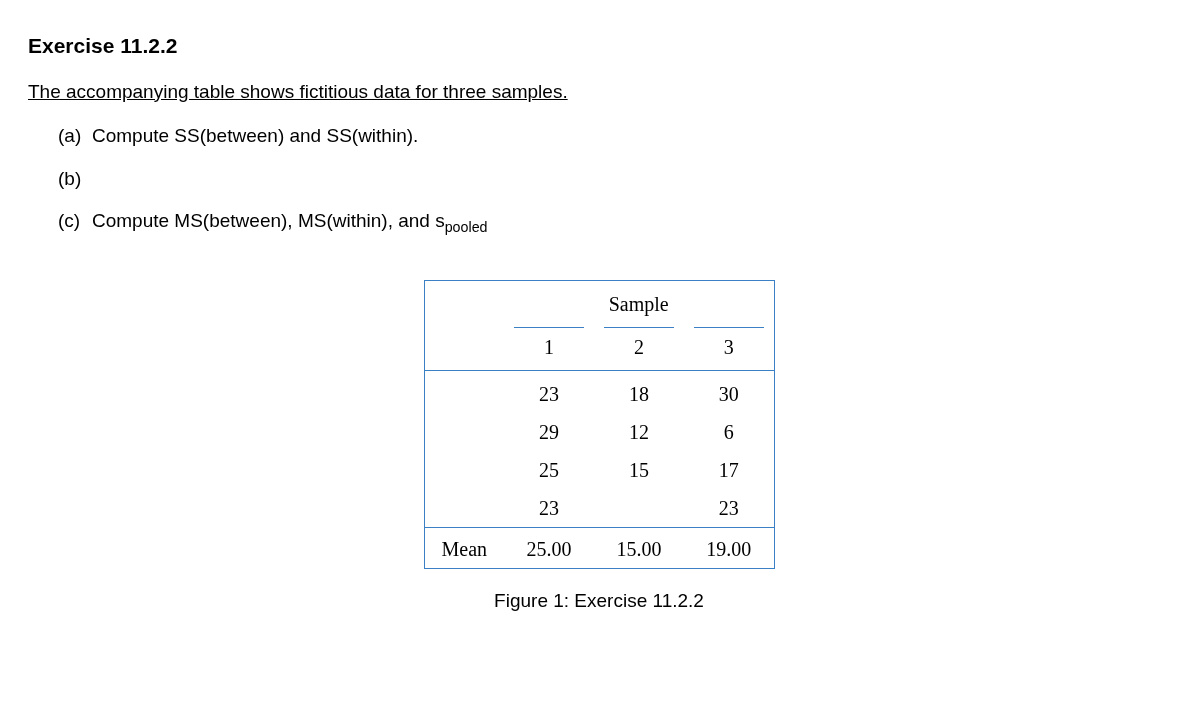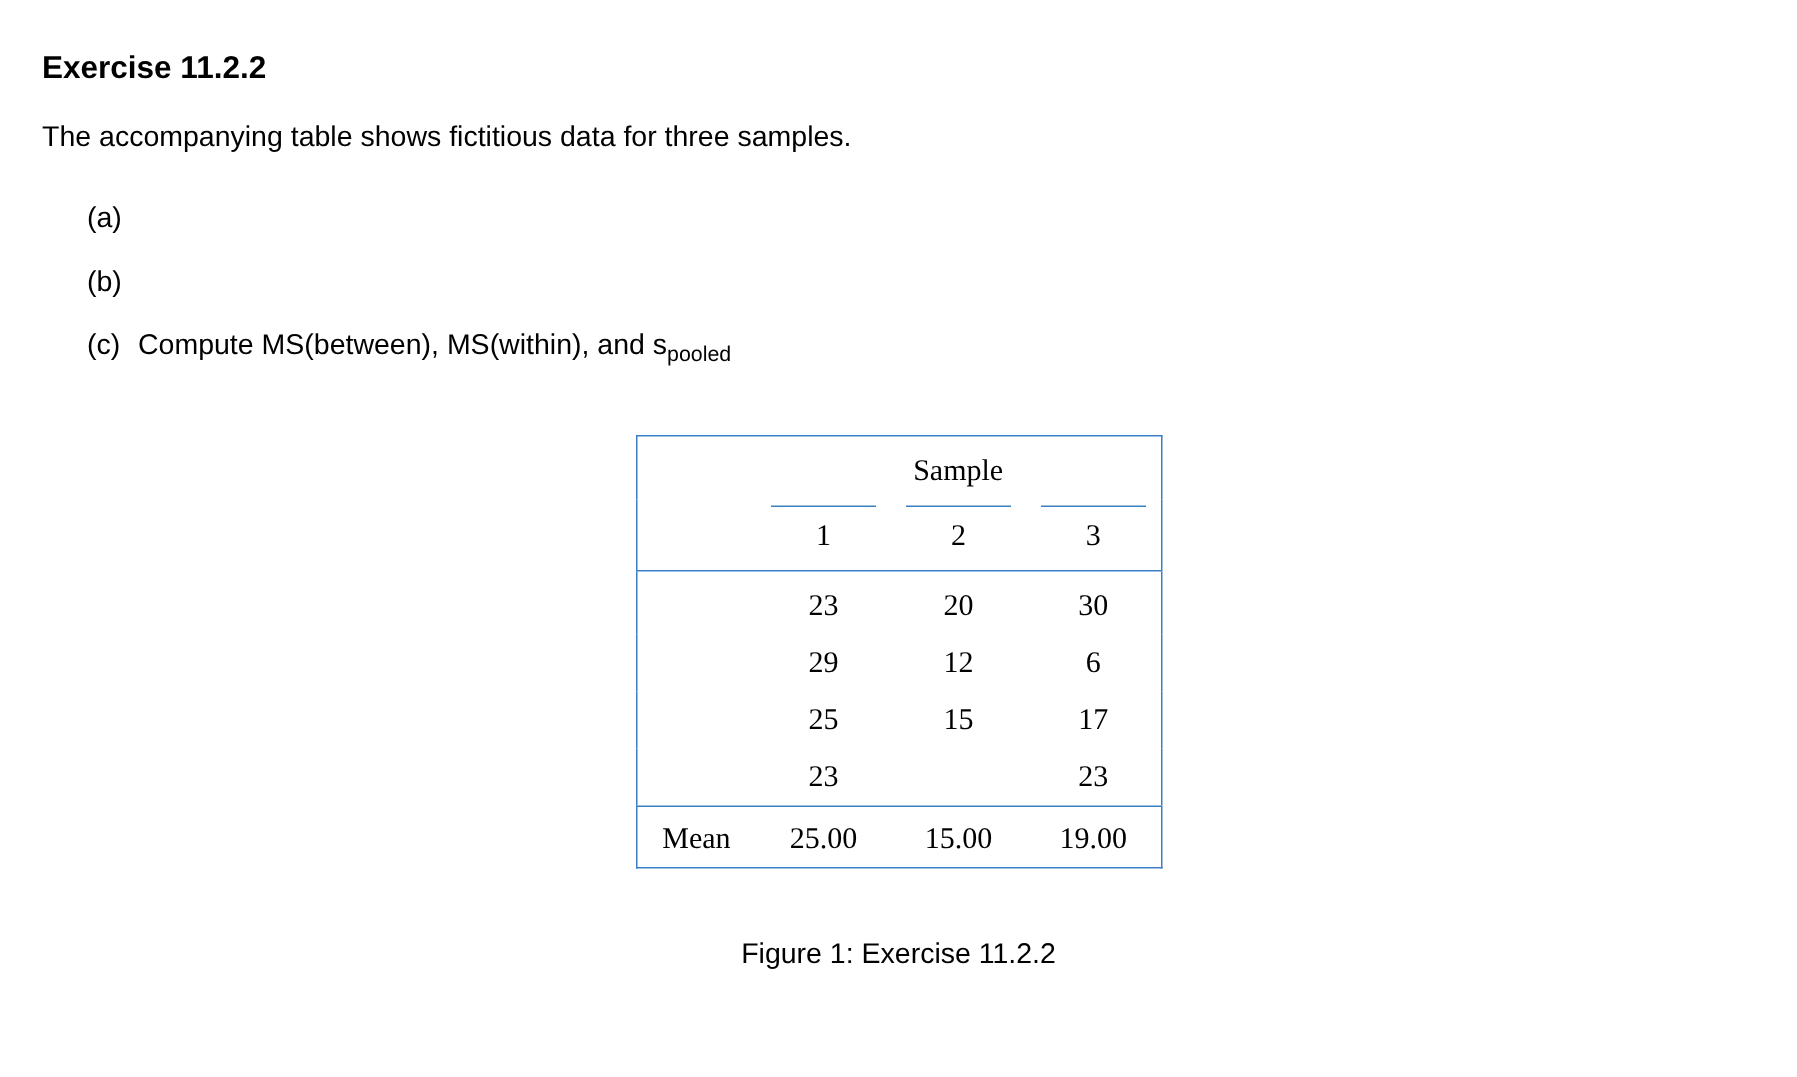--- a/index.html
+++ b/index.html
@@ -14,21 +14,22 @@
       color: #000000;
       font-size: 19px;
       line-height: 1.5;
     }
     .exercise-title {
       font-weight: bold;
       font-size: 21px;
       margin-bottom: 16px;
     }
     .exercise-intro {
-      margin-bottom: 26px;
+      margin-bottom: 16px;
+      text-decoration: underline;
     }
     .exercise-list {
       list-style: none;
       padding-left: 30px;
     }
     .exercise-list li {
       margin-bottom: 14px;
       display: flex;
     }
     .list-label {
@@ -86,33 +87,34 @@
     .summary-first-row td {
       border-top: 1px solid #3b7fc4;
       padding-top: 6px;
       margin-left: 24px;
     }
     .summary-last-row td {
       padding-bottom: 8px;
     }
     .figure-caption {
       text-align: center;
-      margin-top: 44px;
+      margin-top: 18px;
       font-size: 19px;
     }
   </style>
 </head>
 <body>
 
 <div>
   <div class="exercise-title">Exercise 11.2.2</div>
   <div class="exercise-intro">The accompanying table shows fictitious data for three samples.</div>
   <ul class="exercise-list">
     <li>
       <span class="list-label">(a)</span>
+      <span>Compute SS(between) and SS(within).</span>
     </li>
     <li>
       <span class="list-label">(b)</span>
     </li>
     <li>
       <span class="list-label">(c)</span>
       <span>
         <span>Compute MS(between), MS(within), and s</span><span class="subscript">pooled</span>
       </span>
     </li>
@@ -136,21 +138,21 @@
           </th>
         <th class="num-col">
             <div class="subheader-inner">3</div>
           </th>
       </tr>
     </thead>
     <tbody>
       <tr class="data-first-row">
         <td class="stub-col"></td>
         <td class="num-col">23</td>
-        <td class="num-col">20</td>
+        <td class="num-col">18</td>
         <td class="num-col">30</td>
       </tr>
       <tr>
         <td class="stub-col"></td>
         <td class="num-col">29</td>
         <td class="num-col">12</td>
         <td class="num-col">6</td>
       </tr>
       <tr>
         <td class="stub-col"></td>

